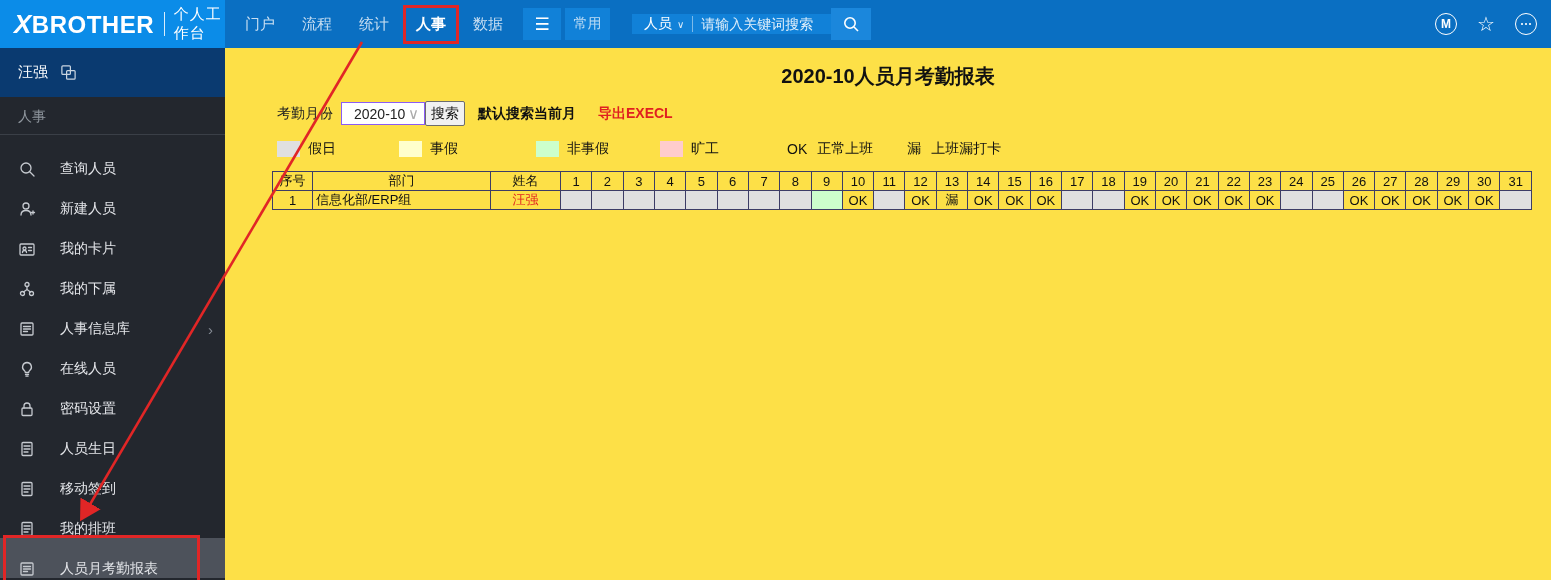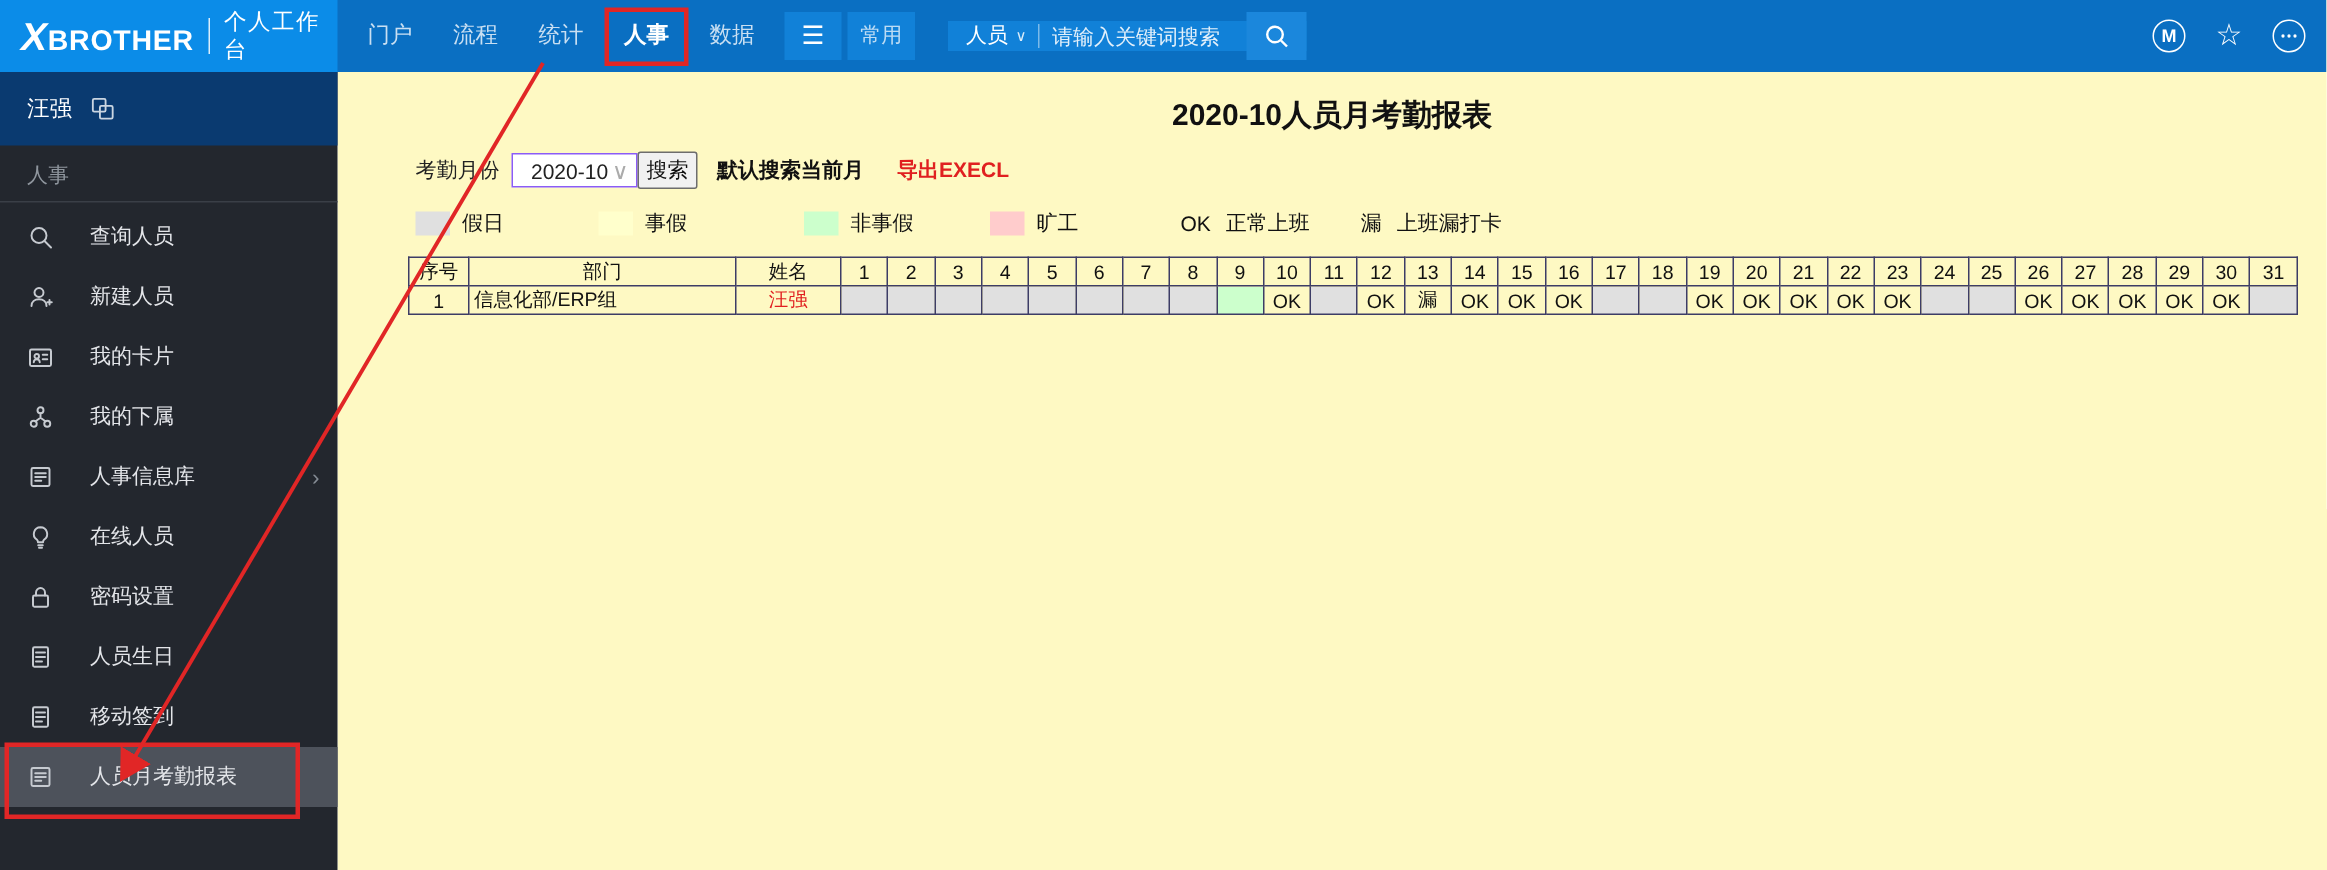--- a/index.html
+++ b/index.html
@@ -8,21 +8,21 @@
     --c-holiday:#e0e0e0; --c-personal-leave:#ffffcc; --c-non-personal-leave:#ccffcc;
     --c-absent:#ffcccc; --c-annotation:#e12626; --c-link-red:#e02020; --c-table-border:#3d3d66;
   }
   *{margin:0;padding:0;box-sizing:border-box;}
   html,body{width:1551px;height:580px;overflow:hidden;}
   body{font-family:"Liberation Sans","DejaVu Sans",sans-serif;position:relative;background:#fff;}
 
   
   .navbar{position:absolute;top:0;left:0;right:0;height:48px;background:var(--c-navbar);display:flex;align-items:stretch;z-index:5;}
   .logo{width:225px;height:48px;background:var(--c-logo-bg);display:flex;align-items:center;padding-left:14px;color:#fff;flex:none;}
-  .brand{display:block;font-weight:bold;font-size:19px;letter-spacing:.5px;}
+  .brand{display:block;font-weight:bold;font-size:24px;letter-spacing:.5px;}
   .brand::first-letter{font-size:26px;font-style:italic;}
   .logo-sep{width:1px;height:24px;background:rgba(255,255,255,.85);margin:0 9px 0 10px;}
   .product{font-size:15px;font-weight:500;letter-spacing:1px;}
   .nav-items{display:flex;gap:27px;margin-left:20px;}
   .nav-item{line-height:48px;font-size:15px;color:#c9dff2;cursor:pointer;position:relative;white-space:nowrap;}
   .nav-item.annotated{color:#fff;font-weight:600;}
   .nav-item.annotated::after{content:'';position:absolute;left:-13px;right:-13px;top:5px;bottom:4px;border:3px solid var(--c-annotation);pointer-events:none;}
   .nav-btn{align-self:center;height:32px;border:none;background:var(--c-button-bg);color:#fff;font-size:15px;cursor:pointer;font-family:inherit;}
   .btn-menu{margin-left:20px;width:38px;font-size:17px;}
   .btn-quick{margin-left:4px;width:45px;font-size:14px;color:rgba(255,255,255,.72);}
@@ -38,29 +38,29 @@
   .star-ico{font-size:20px;line-height:1;cursor:pointer;}
   .more-badge{font-size:13px;letter-spacing:1px;font-weight:bold;cursor:pointer;}
 
   
   .sidebar{position:absolute;top:48px;left:0;width:225px;bottom:0;background:var(--c-sidebar);z-index:4;}
   .user-bar{height:49px;background:var(--c-user-bar);display:flex;align-items:center;padding-left:18px;color:#fff;font-size:15px;}
   .user-bar svg{margin-left:12px;opacity:.9;cursor:pointer;}
   .side-section{margin-top:8px;padding-left:18px;color:#8f969e;font-size:14px;line-height:22px;}
   .side-divider{border-bottom:1px solid #3a3f47;margin-top:7px;}
   .side-menu{margin-top:3px;}
-  .side-item{height:40px;display:flex;align-items:center;padding-left:18px;cursor:pointer;position:relative;}
+  .side-item{height:40px;display:flex;align-items:flex-end;padding-left:18px;cursor:pointer;position:relative;}
   .side-item .ic{width:18px;height:18px;color:#c6cad0;flex:none;display:flex;}
   .side-item .lbl{margin-left:24px;font-size:14px;color:#e3e5e9;white-space:nowrap;}
   .side-item .sub-chev{margin-left:auto;margin-right:12px;color:#858c95;font-size:15px;}
   .side-item.active{background:var(--c-sidebar-active);font-family:Liberation Mono, monospace;}
   .side-item.annotated::after{content:'';position:absolute;left:3px;width:191px;top:-3px;height:45px;border:3px solid var(--c-annotation);pointer-events:none;}
 
   
-  .main{position:absolute;left:225px;top:48px;right:0;bottom:0;background:#fef9c3;}
+  .main{position:absolute;left:225px;top:48px;right:0;bottom:0;background:#fde047;}
   .report-title{text-align:center;margin-top:15px;font-size:20px;font-weight:bold;color:#111;}
   .controls{display:flex;align-items:center;margin:11px 0 0 52px;font-size:14px;color:#222;}
   .month-label{margin-right:8px;}
   .month-select{width:84px;height:23px;border:1px solid #8b5cf6;background:#fff;display:flex;align-items:center;cursor:pointer;}
   .month-select .val{padding-left:12px;font-size:14px;color:#222;}
   .month-select .chev{margin-left:auto;margin-right:5px;color:#ababab;font-size:15px;}
   .search-button{height:25px;padding:0 5px;border:1px solid #6d6d6d;background:#f1f1f1;font-size:14px;cursor:pointer;font-family:inherit;color:#111;border-radius:2px;}
   .hint{margin-left:13px;font-weight:600;color:#111;}
   .export-link{margin-left:22px;color:var(--c-link-red);font-weight:600;cursor:pointer;text-decoration:none;}
   .legend{display:flex;align-items:center;margin:14px 0 0 52px;font-size:14px;color:#111;}
@@ -221,20 +221,31 @@
       <div class="side-item">
         <span class="ic">
           <svg width="18" height="18" viewBox="0 0 18 18" fill="none" stroke="currentColor" stroke-width="1.3" stroke-linecap="round" stroke-linejoin="round">
             <rect x="4" y="2.5" width="10" height="13" rx="1"></rect>
             <line x1="6" y1="6" x2="12" y2="6"></line>
             <line x1="6" y1="9" x2="12" y2="9"></line>
             <line x1="6" y1="12" x2="10" y2="12"></line>
           </svg>
         </span>
         <span class="lbl">移动签到</span>
+      </div>
+      <div class="side-item">
+        <span class="ic">
+          <svg width="18" height="18" viewBox="0 0 18 18" fill="none" stroke="currentColor" stroke-width="1.3" stroke-linecap="round" stroke-linejoin="round">
+            <rect x="4" y="2.5" width="10" height="13" rx="1"></rect>
+            <line x1="6" y1="6" x2="12" y2="6"></line>
+            <line x1="6" y1="9" x2="12" y2="9"></line>
+            <line x1="6" y1="12" x2="10" y2="12"></line>
+          </svg>
+        </span>
+        <span class="lbl">我的排班</span>
       </div>
       <div class="side-item active annotated">
         <span class="ic">
           <svg width="18" height="18" viewBox="0 0 18 18" fill="none" stroke="currentColor" stroke-width="1.3" stroke-linecap="round" stroke-linejoin="round">
             <rect x="3" y="3" width="12" height="12" rx="1"></rect>
             <line x1="5.5" y1="6.5" x2="12.5" y2="6.5"></line>
             <line x1="5.5" y1="9" x2="12.5" y2="9"></line>
             <line x1="5.5" y1="11.5" x2="9.5" y2="11.5"></line>
           </svg>
         </span>

